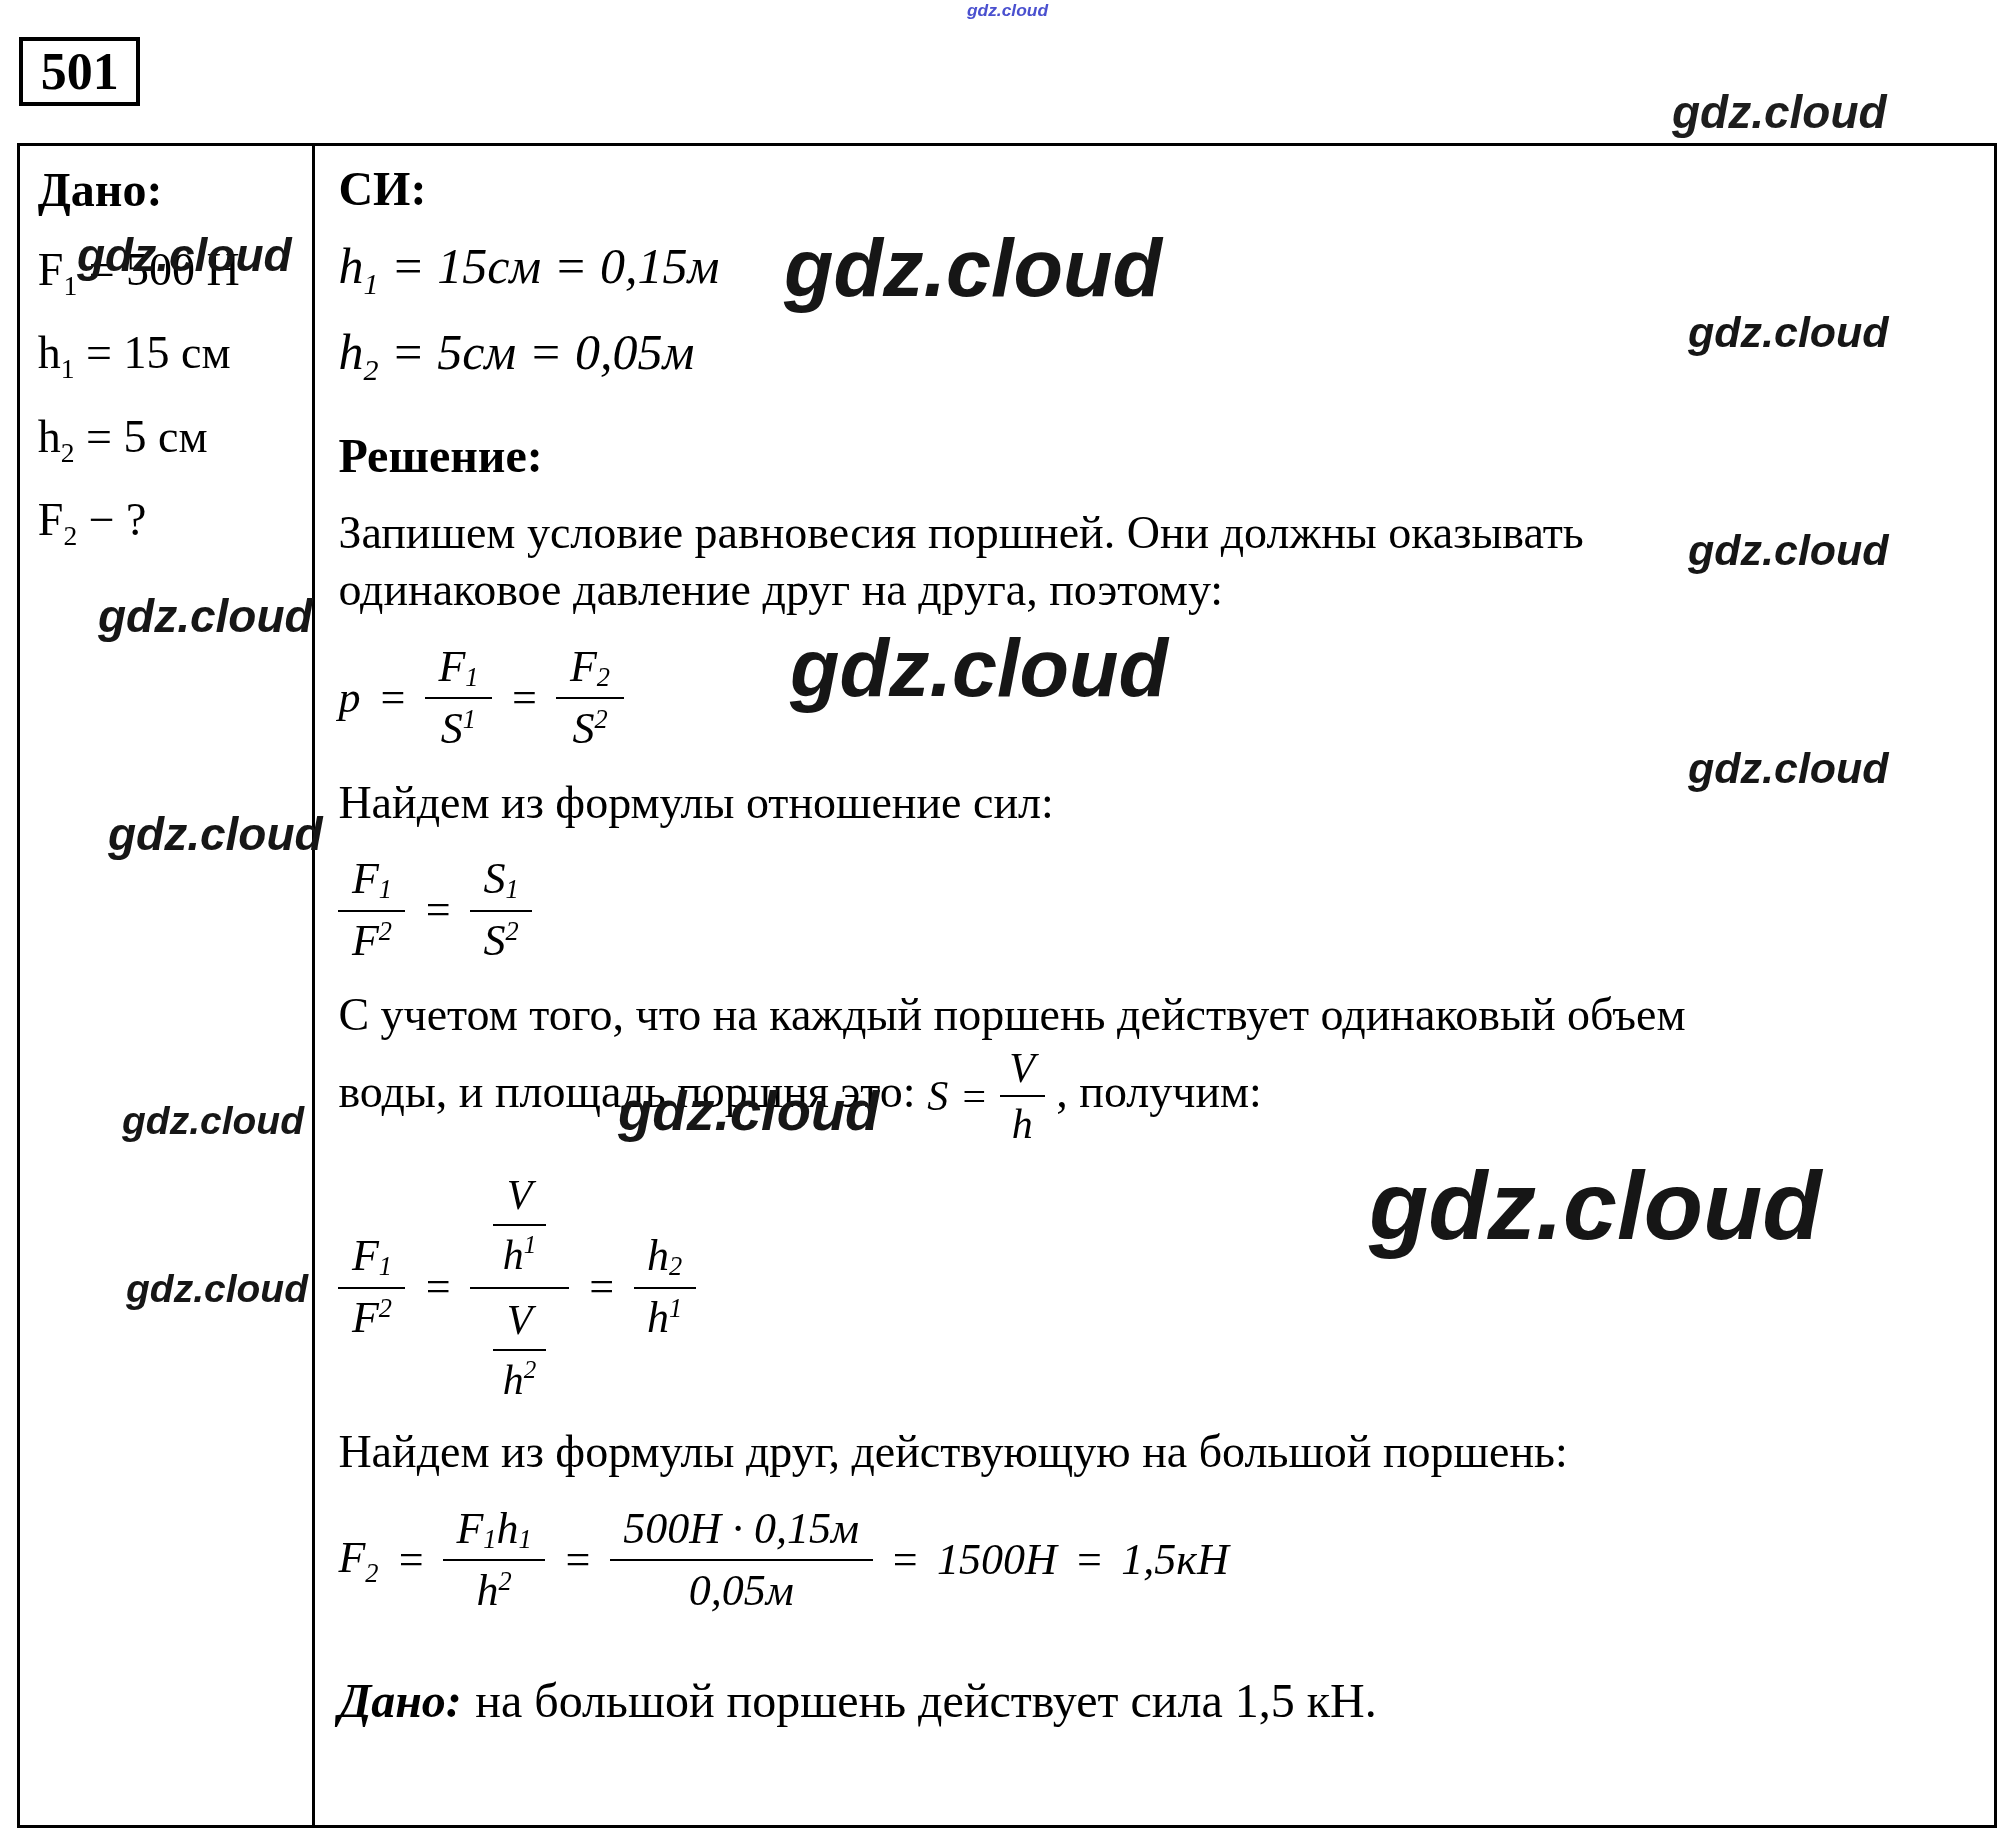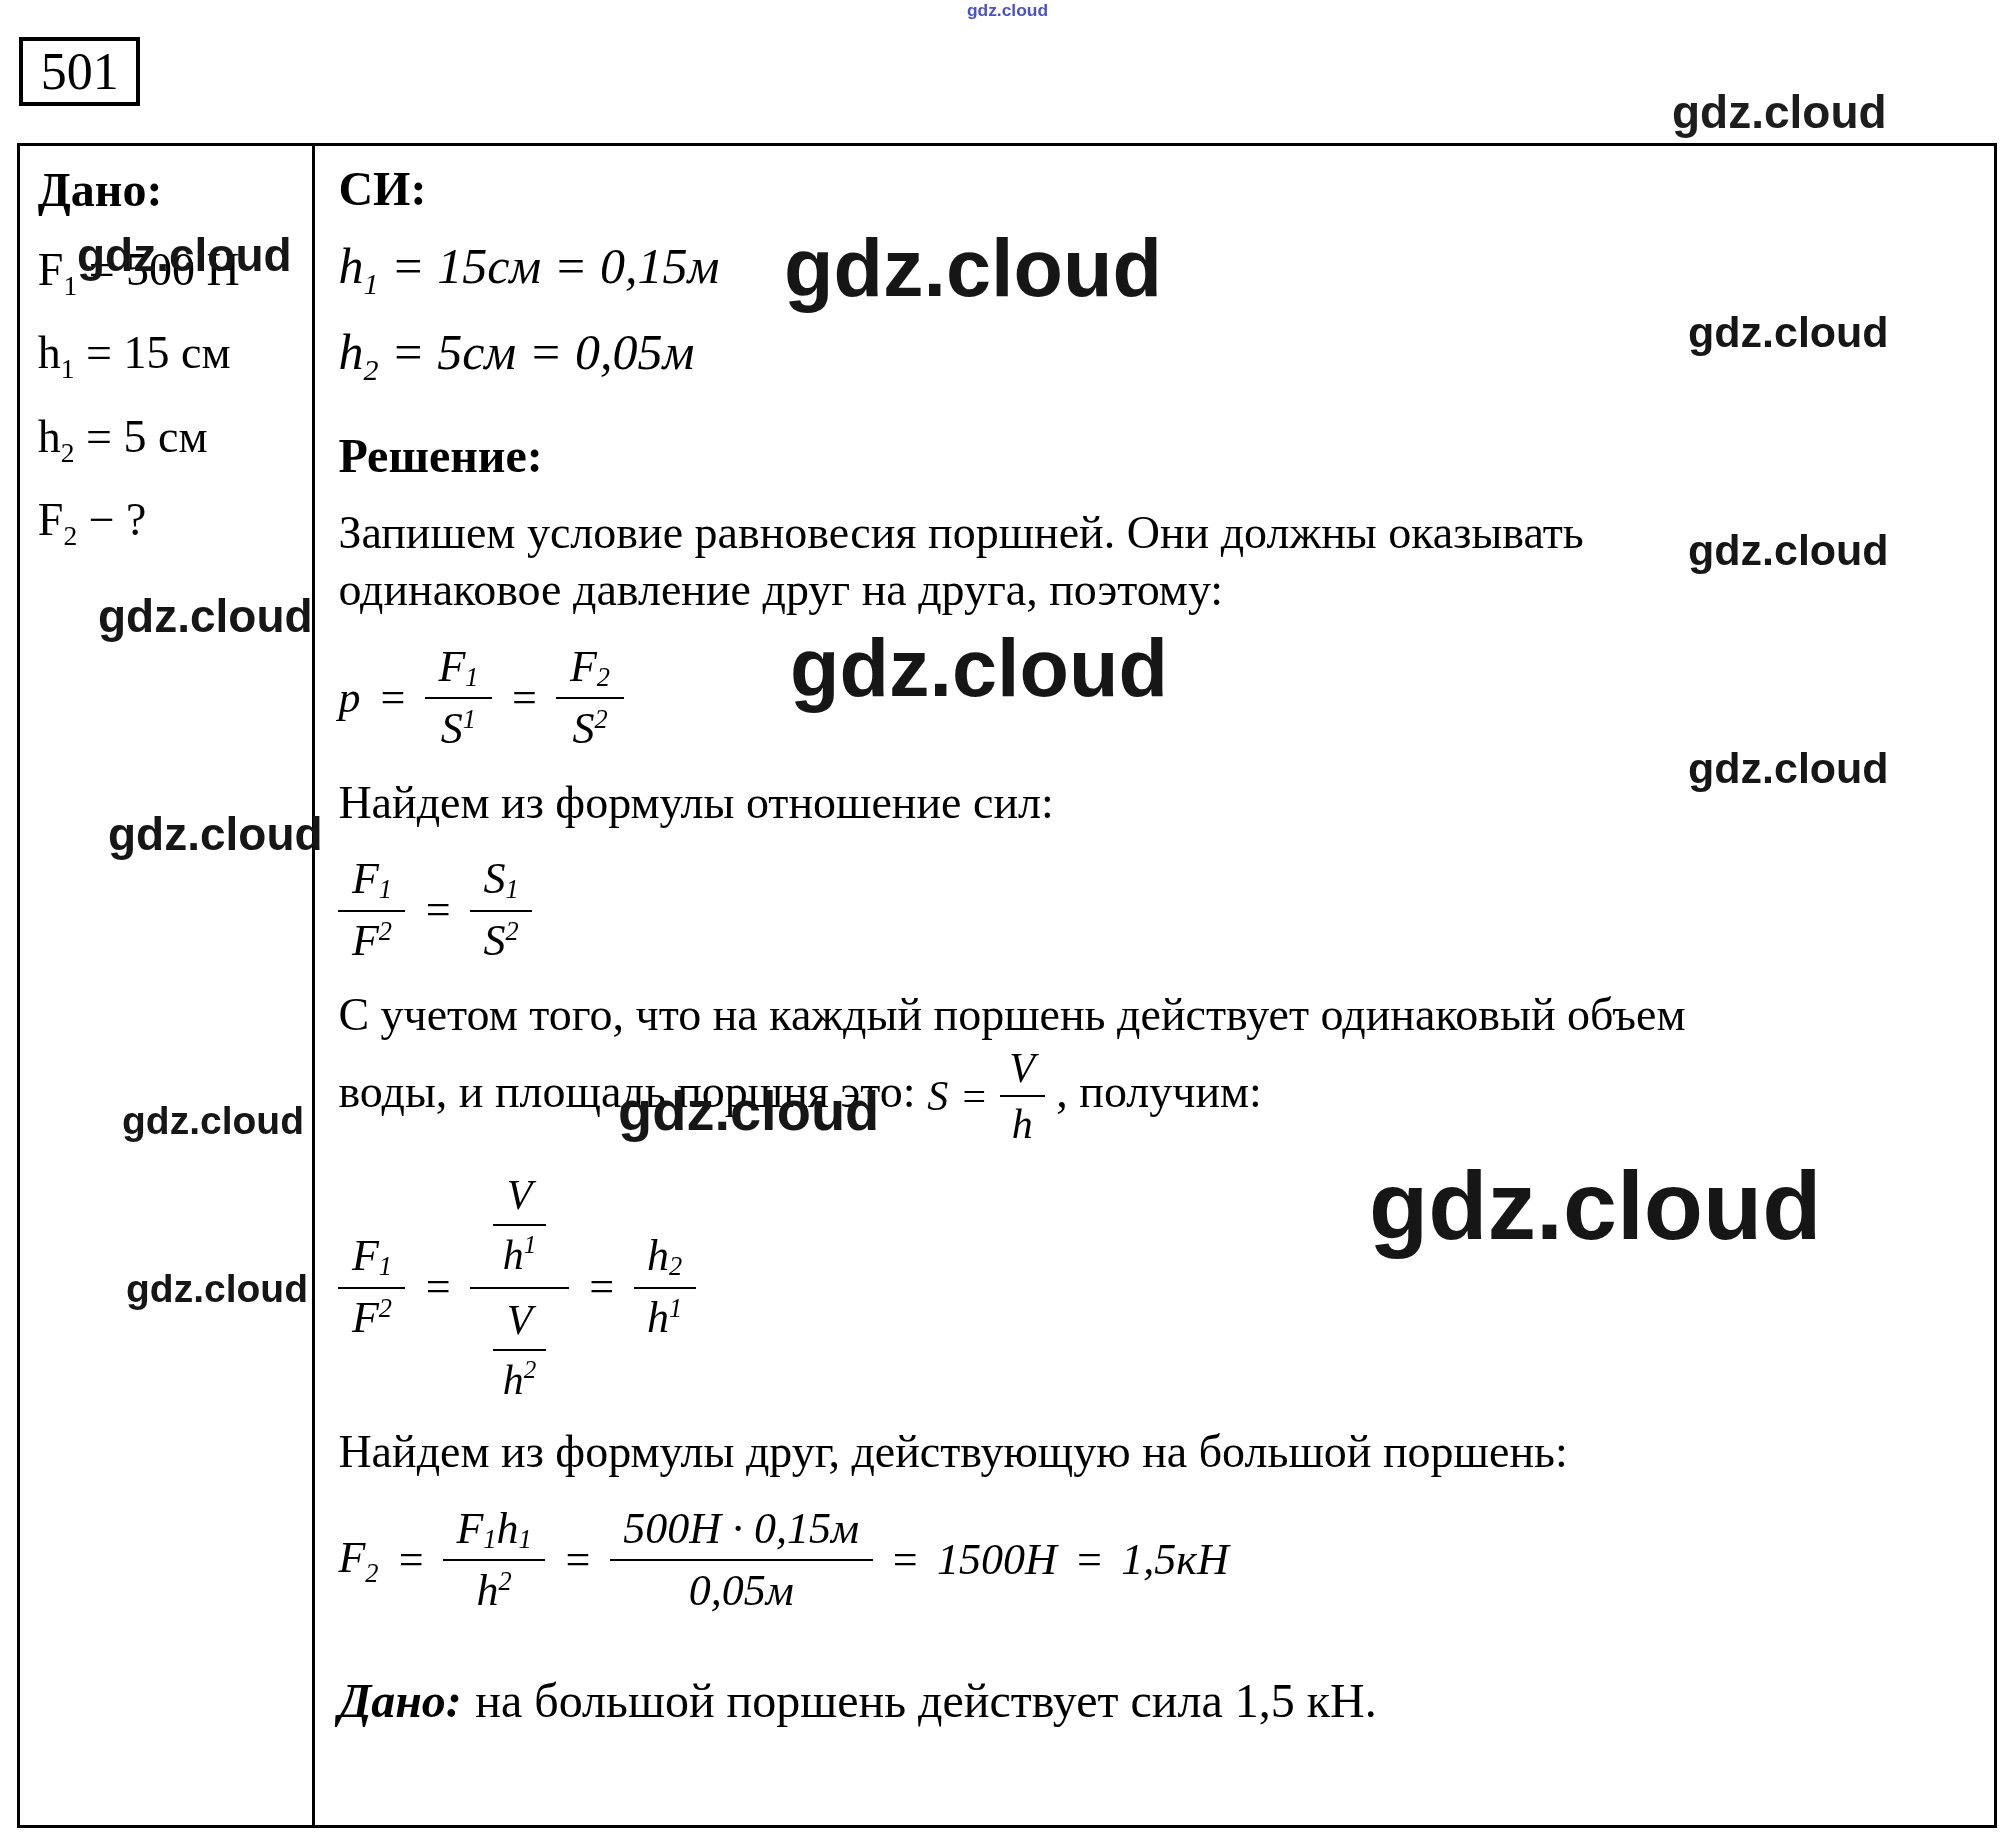--- a/index.html
+++ b/index.html
@@ -9,27 +9,27 @@
     position: relative; overflow: hidden;
     font-family: "Liberation Serif", serif;
     color: #000;
   }
   .page { position: absolute; inset: 0; }
 
   
   .problem-number {
     position: absolute; top: 37px; left: 19.3px;
     border: 4.8px solid #000; padding: 1.9px 17.4px;
-    font-size: 52px; font-weight: normal; line-height: 1.1;
+    font-size: 52px; font-weight: bold; line-height: 1.1;
   }
 
   
   .wm {
     position: absolute; z-index: 6; line-height: 1; white-space: nowrap;
-    font-family: "Liberation Sans", sans-serif; font-weight: bold; color: #161616;
+    font-family: "Liberation Sans", sans-serif; font-weight: bold; color: #161616; font-style: italic;
   }
   .wm-a { top: 1.9px;    left: 50%; transform: translateX(-50%); font-size: 17.4px; color: #4a50cf; filter: blur(0.6px); }
   .wm-b { top: 89px;   left: 1672px; font-size: 46px; color: #1d1d1d; }
   .wm-c { top: 232px;  left: 77px;   font-size: 46px; }
   .wm-d { top: 228px;  left: 784px;  font-size: 81px; }
   .wm-e { top: 311px;  left: 1688px; font-size: 43px; }
   .wm-f { top: 529px;  left: 1688px; font-size: 43px; }
   .wm-g { top: 628px;  left: 790px;  font-size: 81px; }
   .wm-h { top: 747px;  left: 1688px; font-size: 43px; }
   .wm-i { top: 593px;  left: 98px;  font-size: 46px; }

